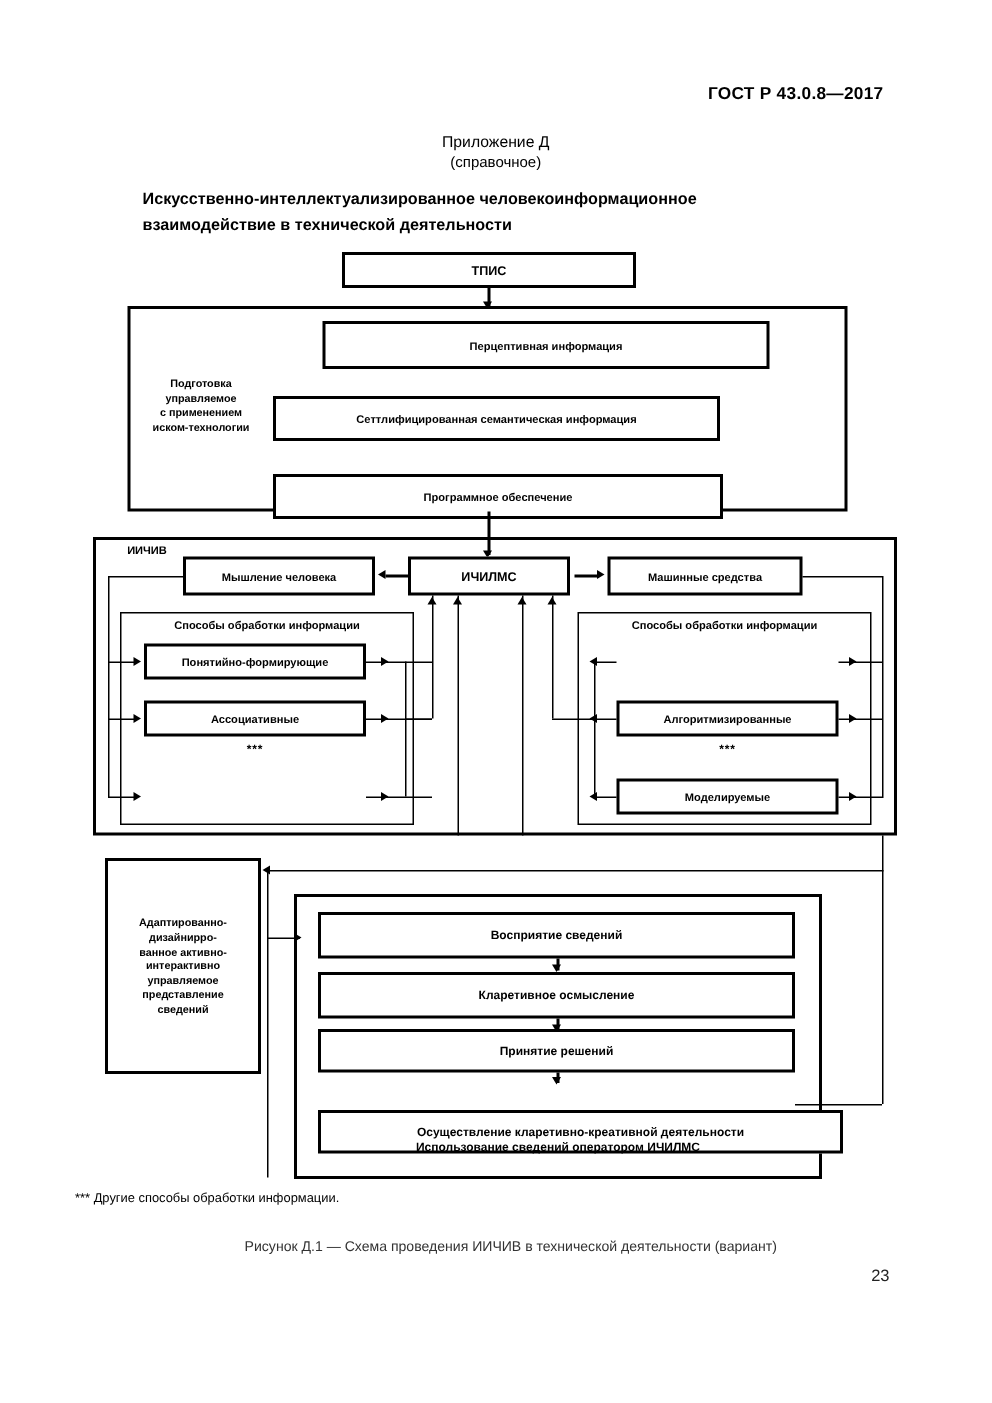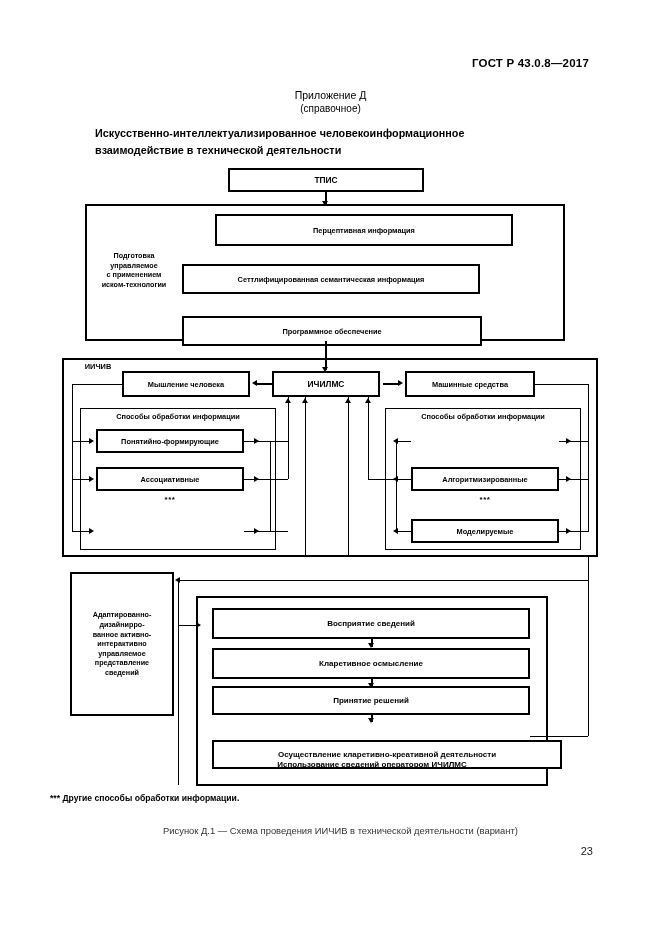--- a/index.html
+++ b/index.html
@@ -150,21 +150,21 @@
     border-bottom: 3.2px solid transparent;
     border-right: 5px solid #000;
   }
 
   
   .footnote {
     position: absolute;
     left: 50px;
     top: 793px;
     font-size: 8.6px;
-    font-weight: bold;
+    font-weight: normal;
   }
   .figure-caption {
     position: absolute;
     top: 825px;
     left: 10px;
     width: 661px;
     text-align: center;
     font-size: 9.4px;
     color: #333;
   }

